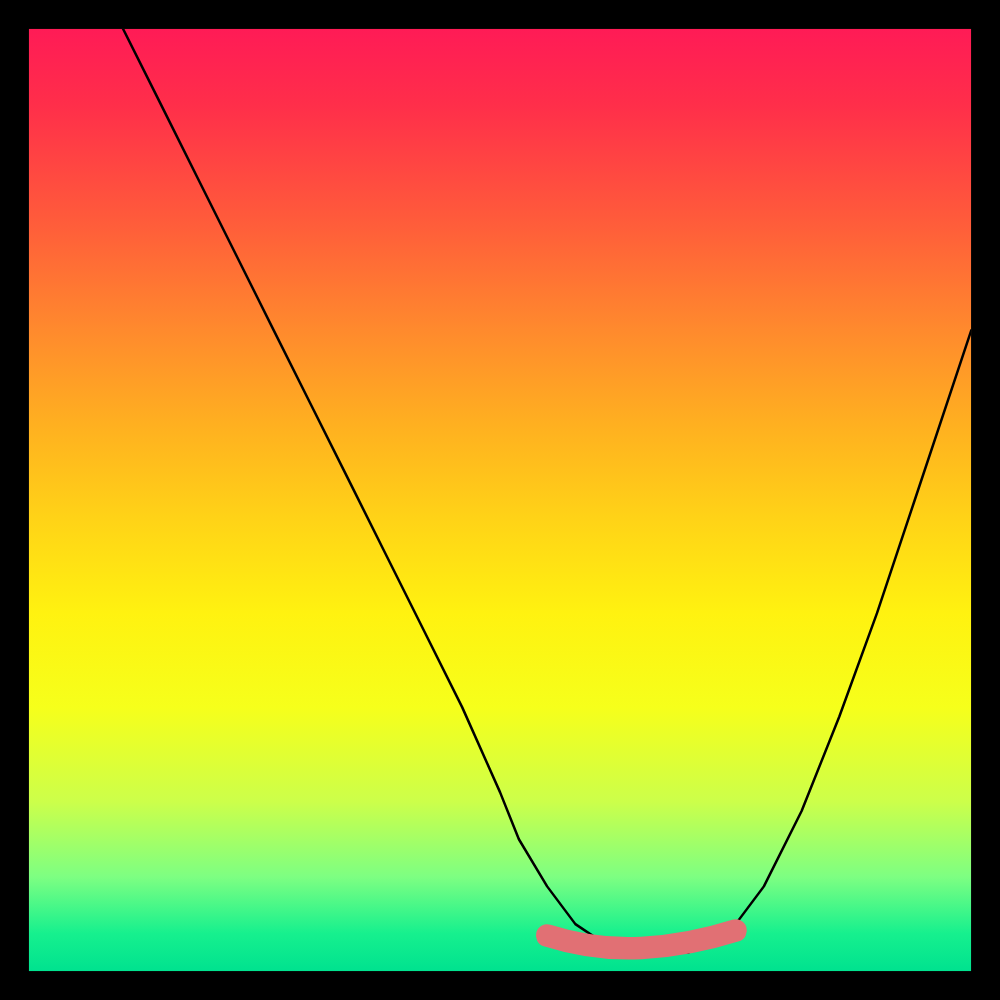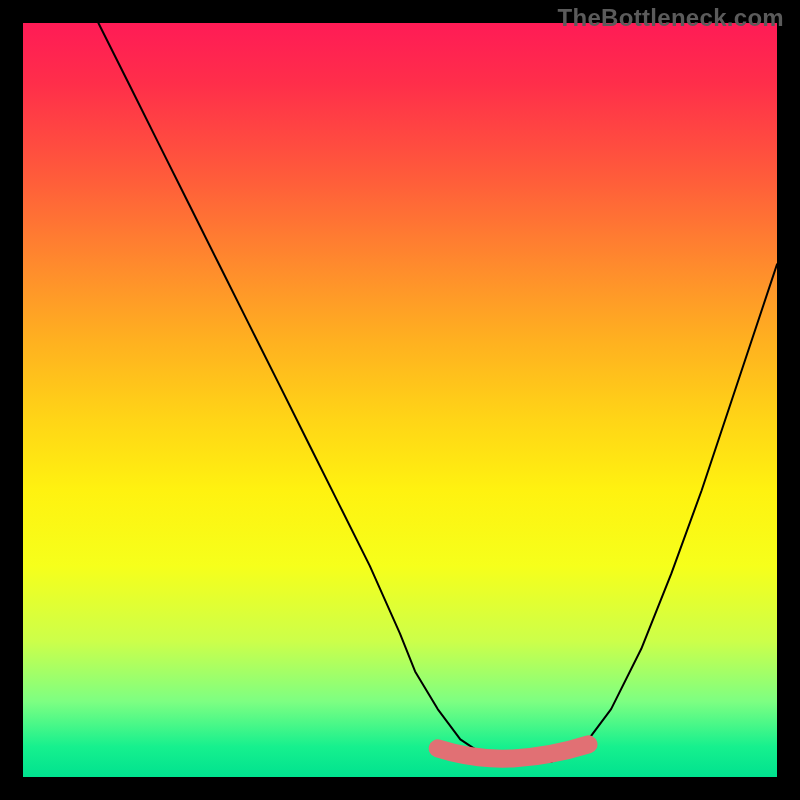--- a/index.html
+++ b/index.html
@@ -59,21 +59,20 @@
     inset: 0;
     width: 100%;
     height: 100%;
   }
 </style>
 </head>
 <body>
 
 <div class="frame">
 
-  <div class="watermark">TheBottleneck.com</div>
 
   <div class="plot-area">
     <div class="gradient"></div>
 
     <svg class="curves" viewBox="0 0 754 754" preserveAspectRatio="none">
       <path fill="none" stroke="#000" stroke-width="2" stroke-linecap="round" stroke-linejoin="round" d="M75.4 0.0 L105.6 60.3 L135.7 120.6 L165.9 181.0 L196.0 241.3 L226.2 301.6 L256.4 361.9 L286.5 422.2 L316.7 482.6 L346.8 542.9 L377.0 610.7 L392.1 648.4 L414.7 686.1 L437.3 716.3 L459.9 731.4 L482.6 738.9 L505.2 738.9 L527.8 738.9 L550.4 731.4 L565.5 716.3 L588.1 686.1 L618.3 625.8 L648.4 550.4 L678.6 467.5 L708.8 377.0 L754.0 241.3"></path>
       <path fill="none" stroke="#e17074" stroke-width="18" stroke-linecap="round" stroke-linejoin="round" d="M414.7 725.4 Q 452.4 737.4 490.1 735.4 T 565.5 721.4"></path>
     </svg>
   </div>
 

